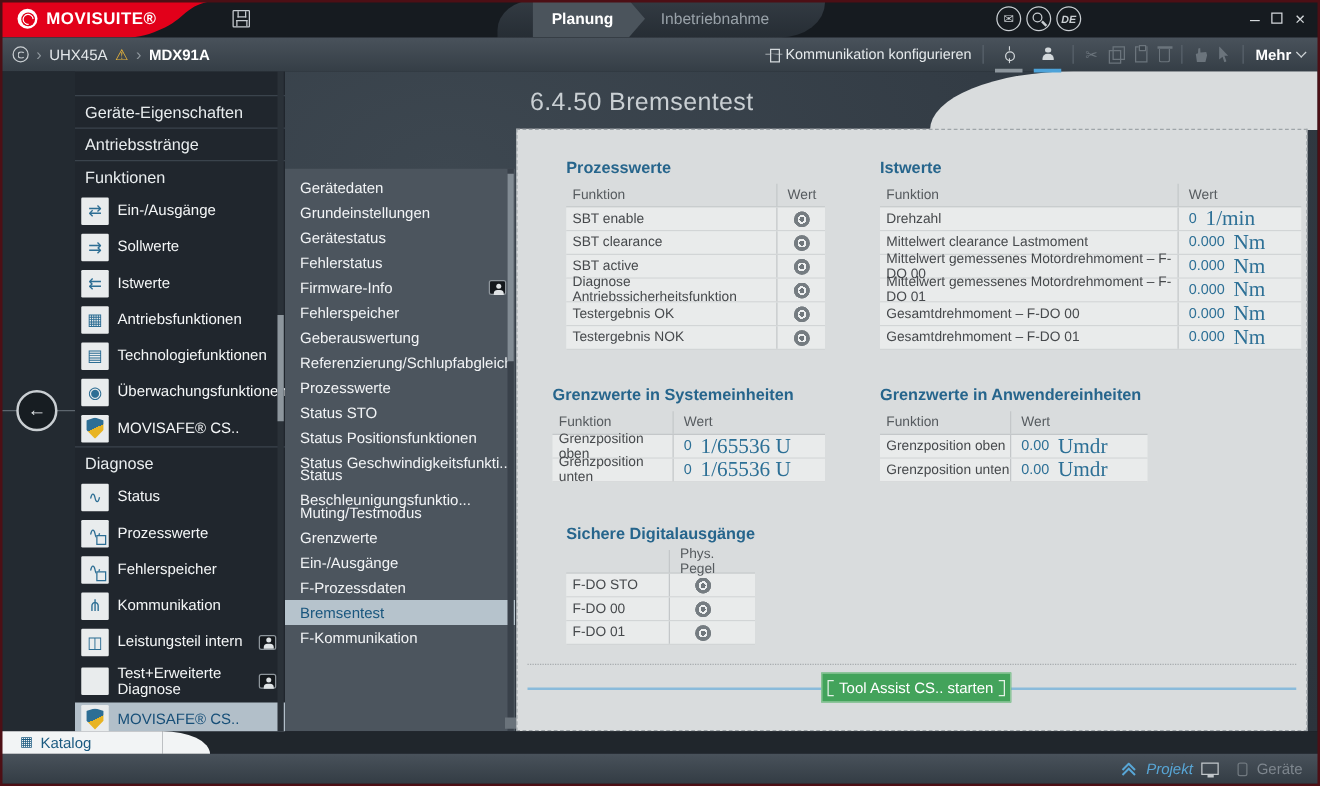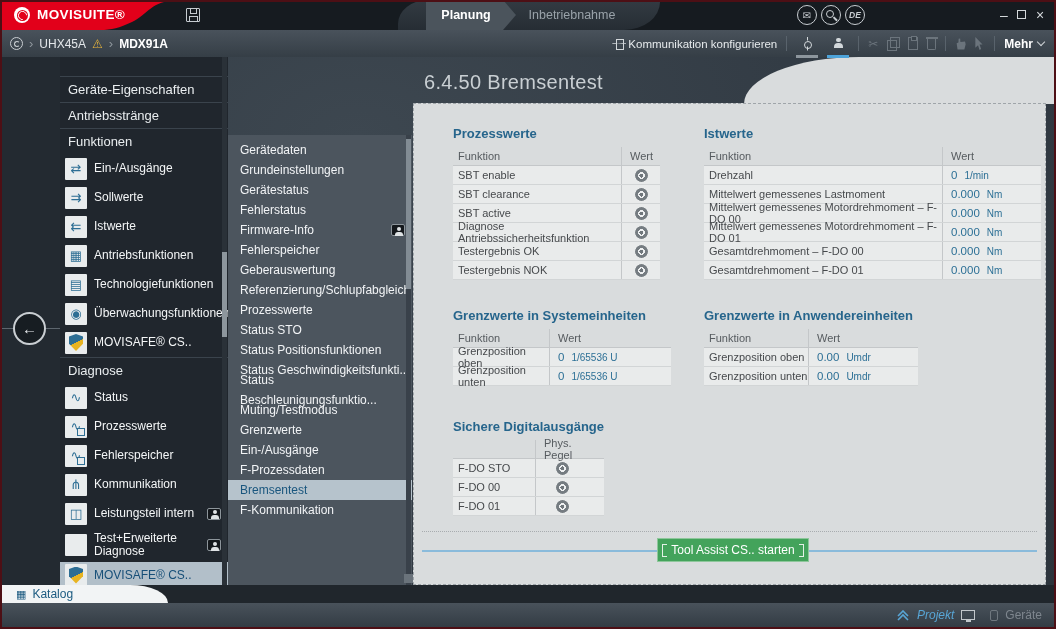--- a/index.html
+++ b/index.html
@@ -128,26 +128,26 @@
          border:1px dashed #9fa5a9;z-index:4;}
   .section{position:absolute;}
   .sec-title{font-size:13px;font-weight:bold;color:#26658c;margin-bottom:6px;}
   .tbl{font-size:11px;color:#46494c;}
   .t-head{display:flex;height:19px;align-items:flex-end;color:#565b5f;border-bottom:1px solid #c4c7c9;}
   .t-row{display:flex;height:19px;align-items:center;background:#e9ebeb;border-bottom:1px solid #d2d5d6;}
   .c-f{padding-left:5px;height:100%;display:flex;align-items:center;}
   .c-w{height:100%;display:flex;align-items:center;border-left:1px solid #c4c7c9;padding-left:8px;}
   .c-w.center{justify-content:center;padding-left:0;}
   .val{color:#2d7096;font-size:11.5px;}
-  .unit{color:#2d7096;font-size:10px;margin-left:7px;}
+  .unit{color:#2d7096;font-size:17px;margin-left:7px;font-family:Liberation Serif, serif;}
   .donut{width:13px;height:13px;border-radius:50%;
          background:radial-gradient(circle,#6f767b 0 2px,#eef0f1 2px 3.5px,#757c81 3.5px 6.5px,transparent 6.5px);}
   #sec-pw{left:39px;top:22px;} #sec-pw .c-f{width:168px;} #sec-pw .c-w{width:39px;}
   #sec-iw{left:290px;top:22px;} #sec-iw .c-f{width:238px;} #sec-iw .c-w{width:99px;}
-  #sec-gs{left:39px;top:204px;} #sec-gs .c-f{width:96px;} #sec-gs .c-w{width:122px;}
+  #sec-gs{left:28px;top:204px;} #sec-gs .c-f{width:96px;} #sec-gs .c-w{width:122px;}
   #sec-ga{left:290px;top:204px;} #sec-ga .c-f{width:104px;} #sec-ga .c-w{width:110px;}
   #sec-da{left:39px;top:315px;} #sec-da .c-f{width:82px;} #sec-da .c-w{width:54px;}
   .panel-sep{position:absolute;left:8px;right:8px;top:427px;border-top:1px dotted #a8acaf;}
   .blue-line{position:absolute;left:8px;right:8px;top:446px;height:2px;background:#8abbdb;}
   .start-btn{position:absolute;left:243px;top:434px;width:152px;height:24px;background:#43a35b;
              border:1px solid #8ec79b;color:#fff;font-size:12px;display:flex;align-items:center;
              justify-content:center;z-index:5;font-family:inherit;}
   .brk{position:absolute;top:5px;width:5px;height:13px;}
   .brk-l{left:4px;border-left:1px solid rgba(255,255,255,.85);border-top:1px solid rgba(255,255,255,.85);
          border-bottom:1px solid rgba(255,255,255,.85);}
@@ -569,21 +569,21 @@
 
             <div class="t-row">
               <div class="c-f">Drehzahl</div>
               <div class="c-w">
                 <span class="val">0</span>
                 <span class="unit">1/min</span>
               </div>
             </div>
 
             <div class="t-row">
-              <div class="c-f">Mittelwert gemessenes Lastmoment</div>
+              <div class="c-f">Mittelwert clearance Lastmoment</div>
               <div class="c-w">
                 <span class="val">0.000</span>
                 <span class="unit">Nm</span>
               </div>
             </div>
 
             <div class="t-row">
               <div class="c-f">Mittelwert gemessenes Motordrehmoment – F-DO 00</div>
               <div class="c-w">
                 <span class="val">0.000</span>

